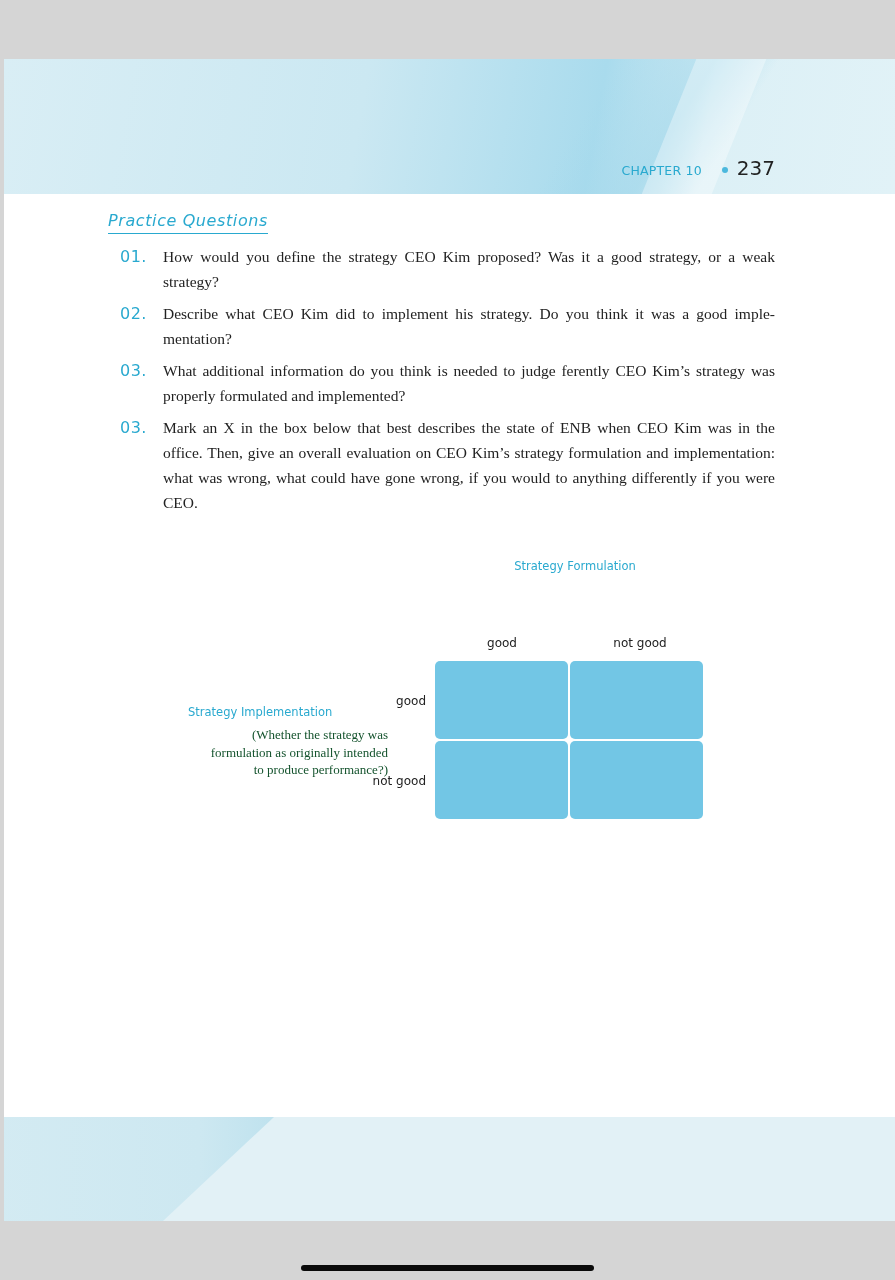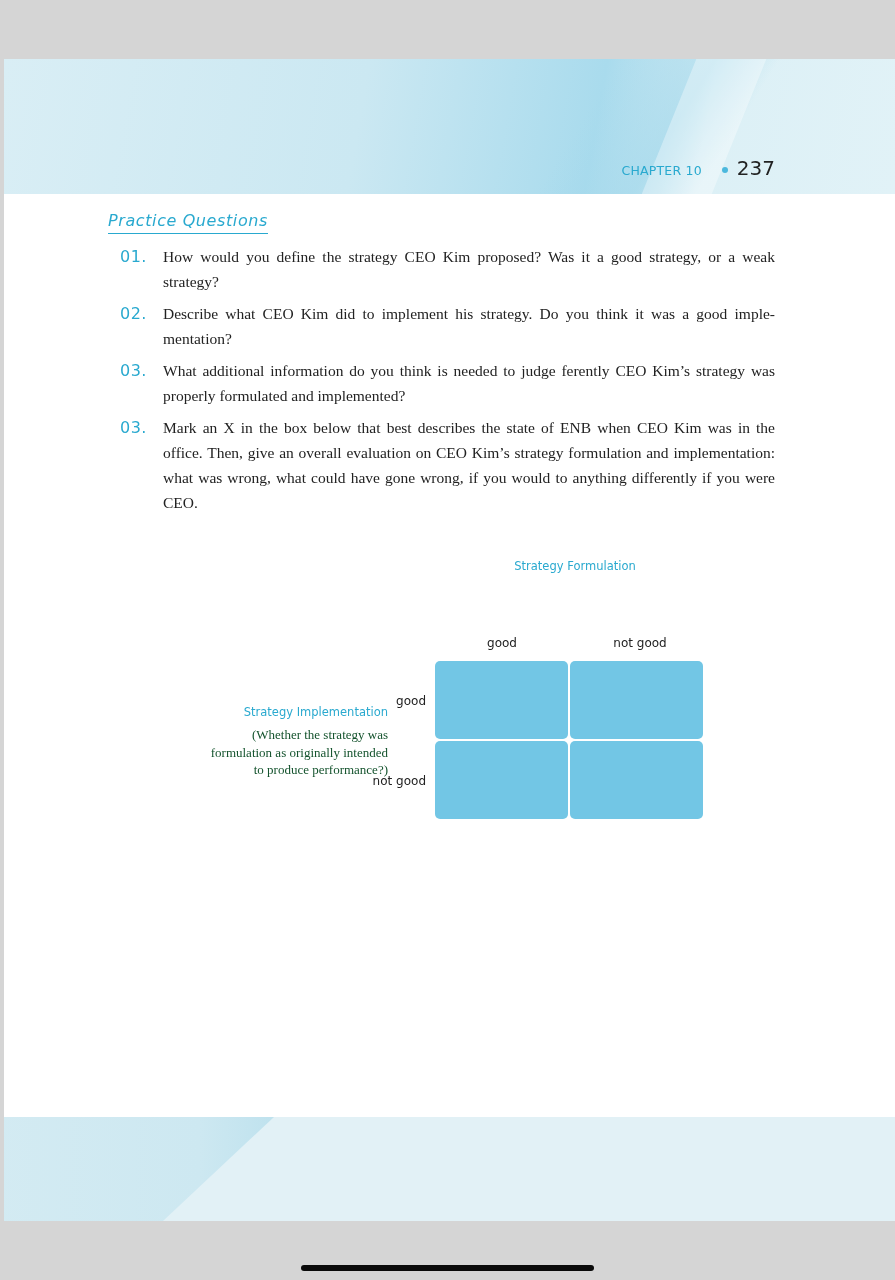--- a/index.html
+++ b/index.html
@@ -172,21 +172,21 @@
     font-size: 12px;
     color: #222;
     text-align: right;
     width: 90px;
   }
   .impl-title {
     position: absolute;
     left: 184px;
     width: 200px;
     top: 646px;
-    text-align: right;
+    text-align: left;
     font-family: "DejaVu Sans", sans-serif;
     font-size: 11.5px;
     color: #29a9cf;
   }
   .impl-desc {
     position: absolute;
     left: 184px;
     width: 200px;
     top: 667px;
     text-align: right;

